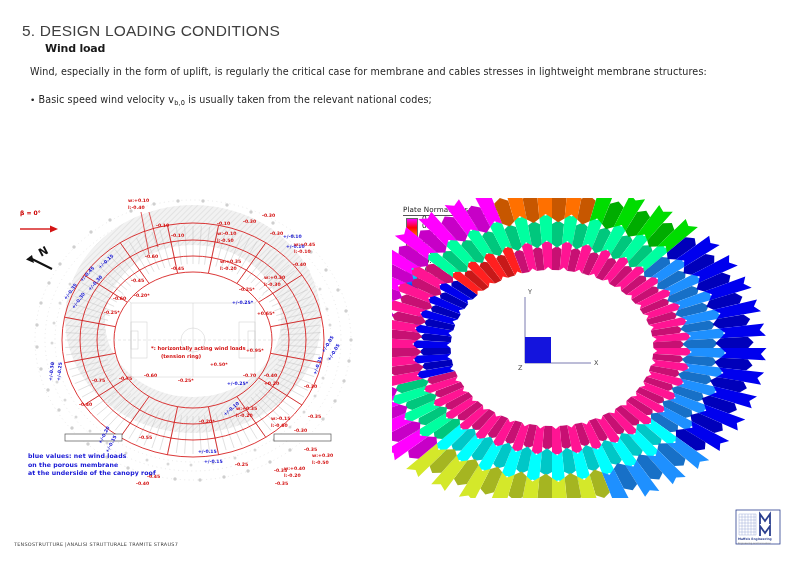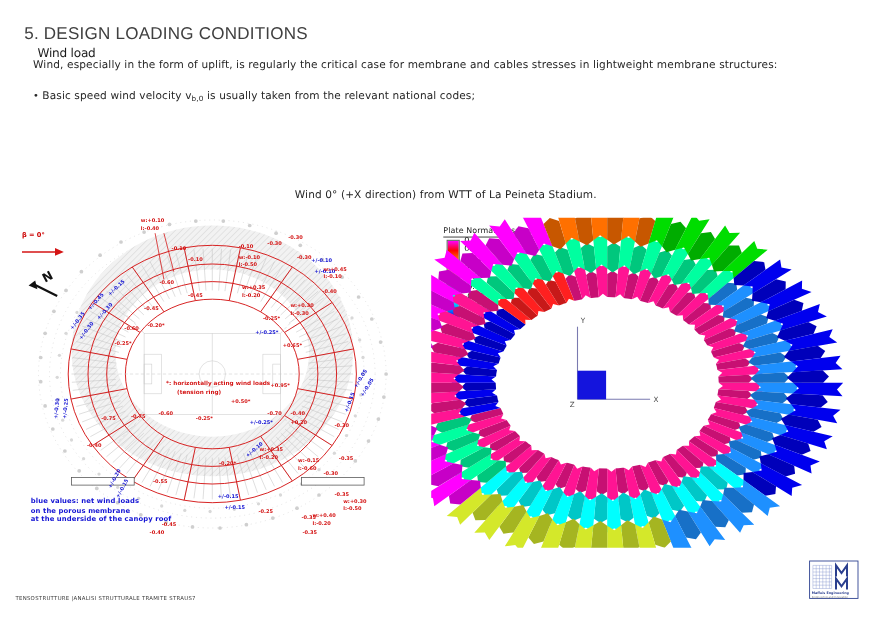--- a/index.html
+++ b/index.html
@@ -12,27 +12,27 @@
   .slide{position:absolute;inset:0;}
 
   
   #slide-title{
     position:absolute;left:22px;top:22px;
     font-size:15.5px;letter-spacing:.2px;
     color:#404040;font-weight:400;
     font-family:Liberation Sans, sans-serif;
   }
   #slide-subtitle{
-    position:absolute;left:34px;top:42px;
-    font-size:11px;font-weight:normal;color:#1a1a1a;
+    position:absolute;left:45px;top:42px;
+    font-size:11px;font-weight:bold;color:#1a1a1a;
     letter-spacing:-.2px;
   }
 
   
-  #body-text{position:absolute;left:30px;top:52px;width:745px;color:#262626;}
+  #body-text{position:absolute;left:30px;top:64px;width:745px;color:#262626;}
   #body-text .para{font-size:9.6px;line-height:16.5px;letter-spacing:.12px;}
   #body-text .bullet{font-size:9.6px;line-height:16.5px;letter-spacing:.12px;margin-top:11px;}
   #body-text .bullet:before{content:"\2022";margin-right:3px;font-size:9px;}
   sub{font-size:6.6px;vertical-align:baseline;position:relative;top:2px;}
 
   
   #figure-caption{
     position:absolute;left:268px;top:172px;
     font-size:9.6px;color:#262626;letter-spacing:.1px;
   }
@@ -88,21 +88,20 @@
 <div class="slide">
 
   <div id="slide-title">5. DESIGN LOADING CONDITIONS</div>
   <div id="slide-subtitle">Wind load</div>
 
   <div id="body-text">
     <div class="para">Wind, especially in the form of uplift, is regularly the critical case for membrane and cables stresses in lightweight membrane structures:</div>
     <div class="bullet"><span>Basic speed wind velocity v</span><sub>b,0</sub><span> is usually taken from the relevant national codes;</span></div>
   </div>
 
-  <div id="figure-caption">Wind 0° (+X direction) from WTT of La Peineta Stadium.</div>
 
   <div id="wind-diagram">
     <svg width="400" height="310" viewBox="0 0 400 310" xmlns="http://www.w3.org/2000/svg">
       <defs>
         <pattern id="hatch" width="4" height="4" patternTransform="rotate(45)" patternUnits="userSpaceOnUse">
           <rect width="4" height="4" fill="#f2f2f2"></rect>
           <line x1="0" y1="0" x2="0" y2="4" stroke="#d8d8d8" stroke-width="1.1"></line>
         </pattern>
         <radialGradient id="fade" cx="50%" cy="50%" r="50%">
           <stop offset="70%" stop-color="#ffffff" stop-opacity="0"></stop>

